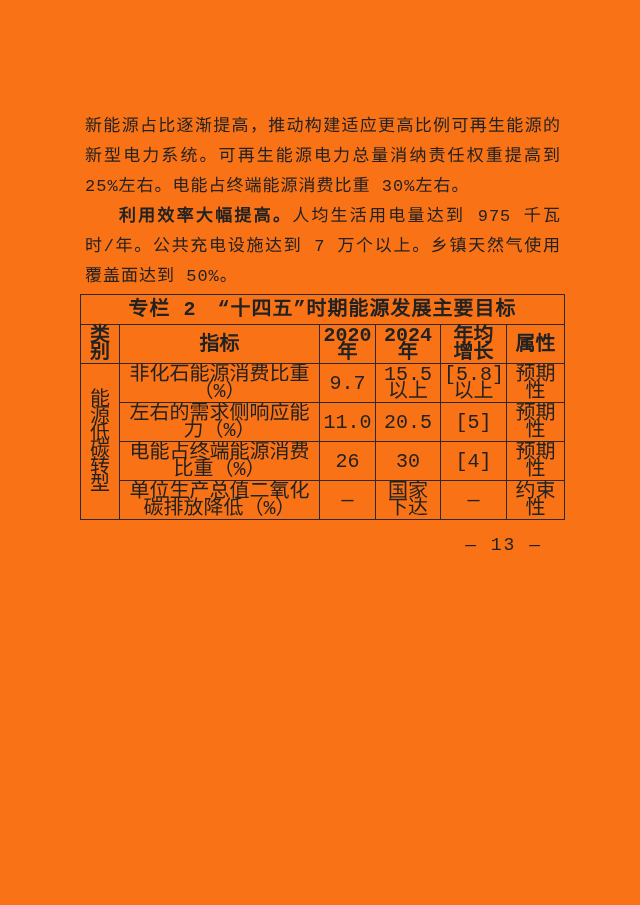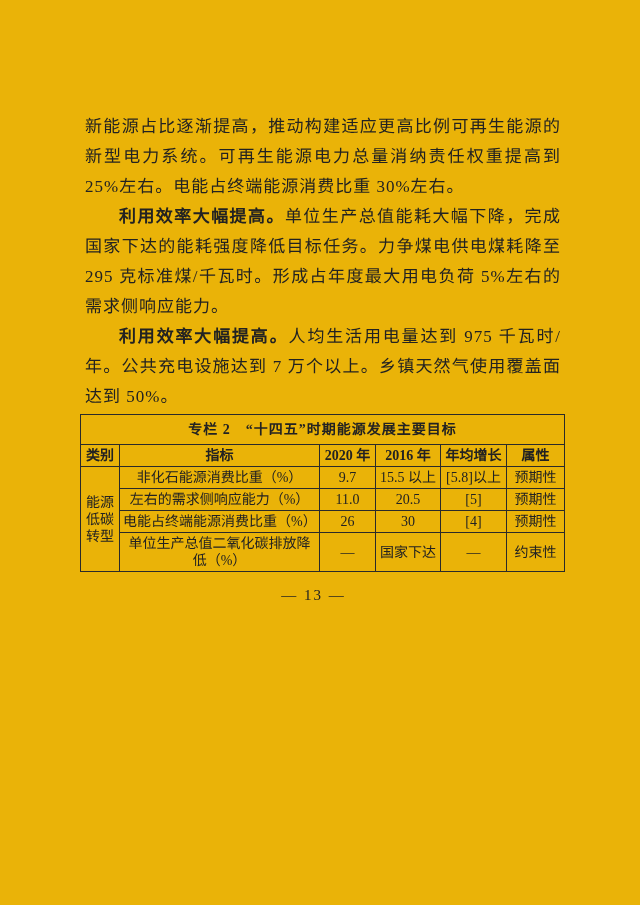--- a/index.html
+++ b/index.html
@@ -1,23 +1,23 @@
 <!DOCTYPE html>
 <html lang="zh-CN"><head>
 <meta charset="utf-8">
 <style>
   * { margin: 0; padding: 0; box-sizing: border-box; }
   html, body { width: 640px; background: #ffffff; }
   .page {
     position: relative;
     width: 640px;
     height: 905px;
-    background: #eab308;
+    background: #f97316;
     color: #1e1e1e;
-    font-family: Liberation Serif, serif;
+    font-family: Liberation Mono, monospace;
     overflow: hidden;
   }
   .content { padding: 112px 79px 0 85px; }
 
   
   .para {
     font-size: 17px;
     line-height: 30px;
     text-align: justify;
     letter-spacing: 1px;
@@ -31,68 +31,67 @@
     width: 484px;
     margin-left: -5px;
     margin-top: 2px;
     border-collapse: collapse;
     table-layout: fixed;
   }
   .goals-table th, .goals-table td {
     border: 1px solid #2a2a2a;
     text-align: center;
     vertical-align: middle;
-    font-size: 14px;
+    font-size: 20px;
     line-height: 17px;
     padding: 2px 3px;
     color: #222222;
   }
   .table-title { font-size: 16px; font-weight: 700; height: 30px; letter-spacing: 1px; }
   .header-row th { font-weight: 700; height: 22px; }
   .goals-table tbody td { height: 14px; }
   .category-cell { white-space: pre-line; line-height: 19px; }
 
   .page-number {
     margin: 15px 19px 0 0;
-    text-align: center;
-    font-size: 15px;
+    text-align: right;
+    font-size: 18px;
     letter-spacing: 2px;
     color: #222222;
   }
 </style>
 </head>
 <body>
 
 <div class="page">
   <main class="content">
 
     <section id="body-text">
         <p class="para">新能源占比逐渐提高，推动构建适应更高比例可再生能源的新型电力系统。可再生能源电力总量消纳责任权重提高到 25%左右。电能占终端能源消费比重 30%左右。</p>
-        <p class="para indent"><b>利用效率大幅提高。</b>单位生产总值能耗大幅下降，完成国家下达的能耗强度降低目标任务。力争煤电供电煤耗降至 295 克标准煤/千瓦时。形成占年度最大用电负荷 5%左右的需求侧响应能力。</p>
         <p class="para indent"><b>利用效率大幅提高。</b>人均生活用电量达到 975 千瓦时/年。公共充电设施达到 7 万个以上。乡镇天然气使用覆盖面达到 50%。</p>
       </section>
 
     <table class="goals-table">
       <colgroup>
         <col style="width:39px">
         <col style="width:200px">
         <col style="width:56px">
         <col style="width:65px">
         <col style="width:66px">
         <col style="width:58px">
       </colgroup>
       <thead>
         <tr>
           <th colspan="6" class="table-title">专栏 2　“十四五”时期能源发展主要目标</th>
         </tr>
         <tr class="header-row" id="table-header-row">
             <th>类别</th>
             <th>指标</th>
             <th>2020 年</th>
-            <th>2016 年</th>
+            <th>2024 年</th>
             <th>年均增长</th>
             <th>属性</th>
           </tr>
       </thead>
       <tbody id="table-body">
           <tr>
             <td rowspan="4" class="category-cell">能源
 低碳
 转型</td>
             <td>非化石能源消费比重（%）</td>

